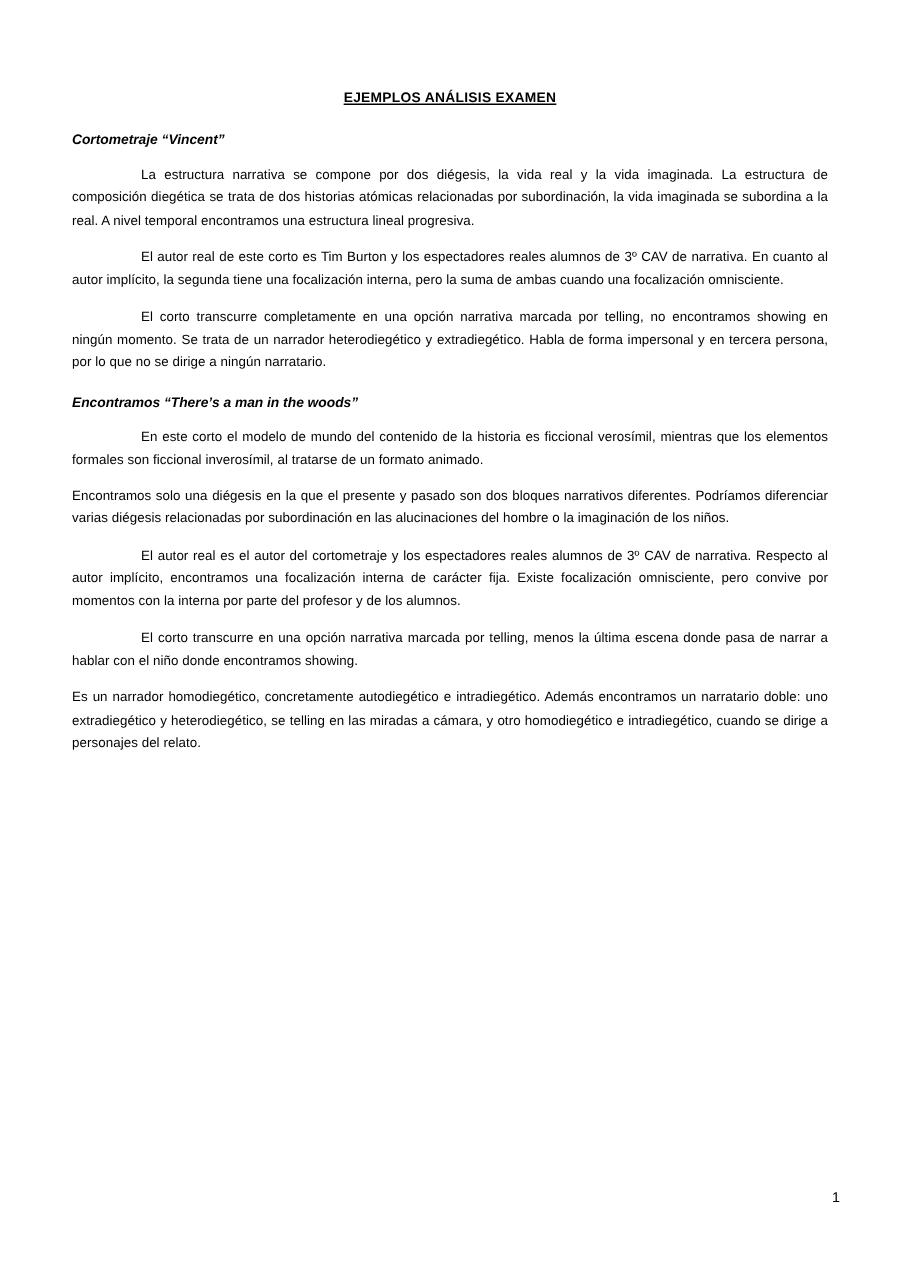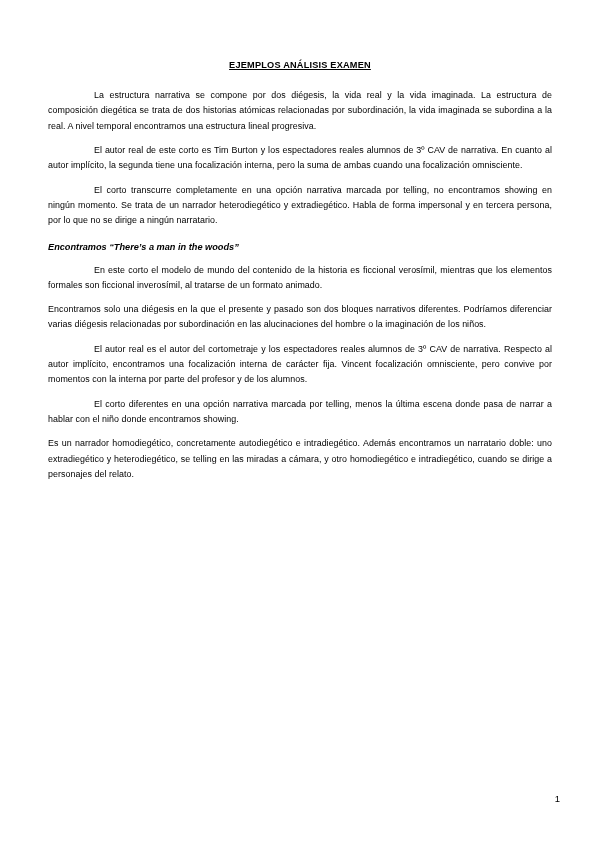--- a/index.html
+++ b/index.html
@@ -57,31 +57,32 @@
   }
 </style>
 </head>
 <body>
 
 <div class="page">
 
   <div class="doc-title">EJEMPLOS ANÁLISIS EXAMEN</div>
 
   <div>
+    <div class="section-heading">Cortometraje “Vincent”</div>
     <p class="para indent">La estructura narrativa se compone por dos diégesis, la vida real y la vida imaginada. La estructura de composición diegética se trata de dos historias atómicas relacionadas por subordinación, la vida imaginada se subordina a la real. A nivel temporal encontramos una estructura lineal progresiva.</p>
     <p class="para indent">El autor real de este corto es Tim Burton y los espectadores reales alumnos de 3º CAV de narrativa. En cuanto al autor implícito, la segunda tiene una focalización interna, pero la suma de ambas cuando una focalización omnisciente.</p>
     <p class="para indent">El corto transcurre completamente en una opción narrativa marcada por telling, no encontramos showing en ningún momento. Se trata de un narrador heterodiegético y extradiegético. Habla de forma impersonal y en tercera persona, por lo que no se dirige a ningún narratario.</p>
   </div>
 
   <div class="spacer-sm"></div>
 
   <div>
     <div class="section-heading">Encontramos “There’s a man in the woods”</div>
     <p class="para indent">En este corto el modelo de mundo del contenido de la historia es ficcional verosímil, mientras que los elementos formales son ficcional inverosímil, al tratarse de un formato animado.</p>
     <p class="para">Encontramos solo una diégesis en la que el presente y pasado son dos bloques narrativos diferentes. Podríamos diferenciar varias diégesis relacionadas por subordinación en las alucinaciones del hombre o la imaginación de los niños.</p>
-    <p class="para indent">El autor real es el autor del cortometraje y los espectadores reales alumnos de 3º CAV de narrativa. Respecto al autor implícito, encontramos una focalización interna de carácter fija. Vincent focalización omnisciente, pero convive por momentos con la interna por parte del profesor y de los alumnos.</p>
-    <p class="para indent">El corto diferentes en una opción narrativa marcada por telling, menos la última escena donde pasa de narrar a hablar con el niño donde encontramos showing.</p>
+    <p class="para indent">El autor real es el autor del cortometraje y los espectadores reales alumnos de 3º CAV de narrativa. Respecto al autor implícito, encontramos una focalización interna de carácter fija. Existe focalización omnisciente, pero convive por momentos con la interna por parte del profesor y de los alumnos.</p>
+    <p class="para indent">El corto transcurre en una opción narrativa marcada por telling, menos la última escena donde pasa de narrar a hablar con el niño donde encontramos showing.</p>
     <p class="para">Es un narrador homodiegético, concretamente autodiegético e intradiegético. Además encontramos un narratario doble: uno extradiegético y heterodiegético, se telling en las miradas a cámara, y otro homodiegético e intradiegético, cuando se dirige a personajes del relato.</p>
   </div>
 
   <div class="page-number">1</div>
 
 </div>
 
 </body></html>

